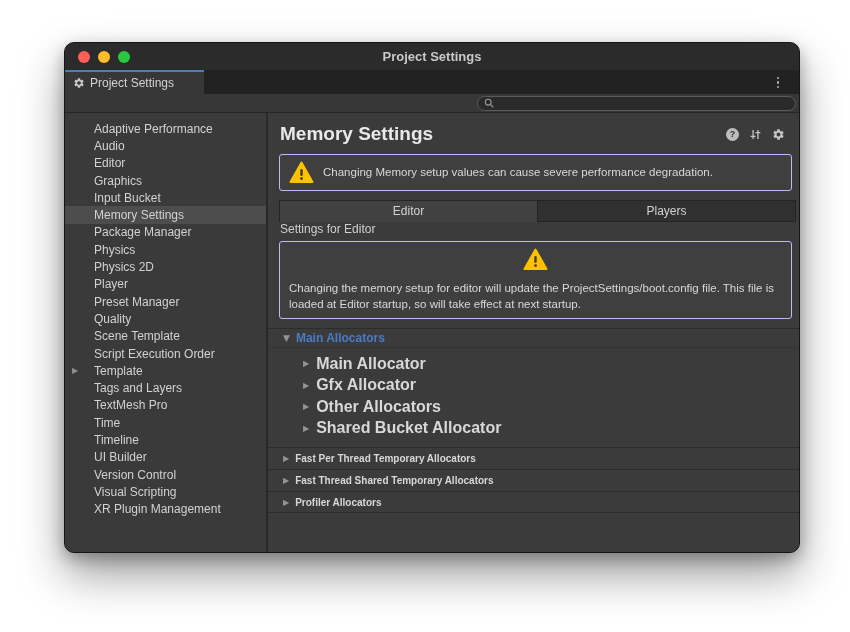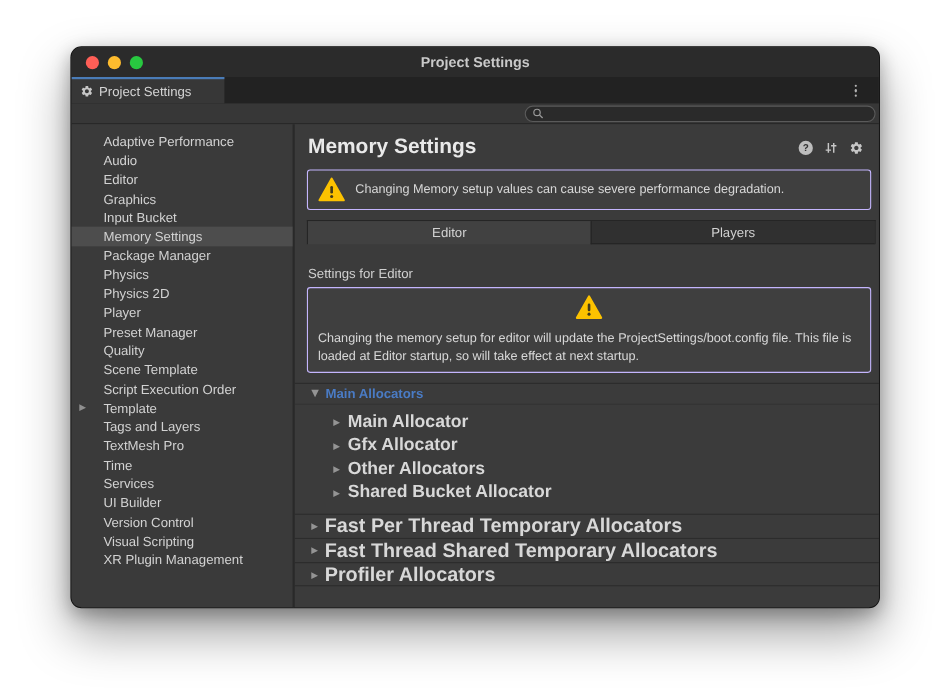--- a/index.html
+++ b/index.html
@@ -74,41 +74,41 @@
   .warnbox .msg { font-size:11.5px; color:#d8d8d8; line-height:1.4; }
 
   .tabgroup { margin:9px 3px 0 11px; height:22px; display:flex;
               border:1px solid #252525; border-bottom:none; }
   .tabcell { flex:1; display:flex; align-items:center; justify-content:center;
              font-size:12px; color:#d2d2d2; background:#303030;
              border-bottom:1px solid #252525; cursor:pointer; }
   .tabcell + .tabcell { border-left:1px solid #252525; }
   .tabcell.active { background:#414141; border-bottom-color:transparent; }
 
-  .section-label { margin:20px 0 5px 12px; font-size:12px; color:#cfcfcf; }
+  .section-label { margin:0 0 5px 12px; font-size:12px; color:#cfcfcf; }
 
   .arrow { font-family:"DejaVu Sans", sans-serif; color:#949494; }
 
   .foldout-main { margin-top:9px; height:20px; border-top:1px solid #2c2c2c;
                   border-bottom:1px solid #343434; display:flex; align-items:center;
                   gap:6px; padding-left:15px; cursor:pointer; }
   .foldout-main .arrow { font-size:9px; }
   .foldout-main .lbl { font-size:12px; font-weight:bold; color:#4a7bc4; }
 
   .children { padding:5px 0 8px; }
   .child-row { height:21.5px; display:flex; align-items:center; gap:7px;
                padding-left:35px; cursor:pointer; }
   .child-row .arrow { font-size:8px; }
   .child-row .lbl { font-size:16px; font-weight:bold; color:#d8d8d8; }
 
   .collapsed-row { height:22px; display:flex; align-items:center; gap:6px;
                    padding-left:15px; border-top:1px solid #2c2c2c; cursor:pointer; }
   .collapsed-row:last-child { border-bottom:1px solid #2c2c2c; }
   .collapsed-row .arrow { font-size:8px; }
-  .collapsed-row .lbl { font-size:18px; font-weight:bold; color:#d8d8d8; }
+  .collapsed-row .lbl { font-size:10px; font-weight:bold; color:#d8d8d8; }
 
   svg { display:block; }
 </style>
 </head>
 <body>
 
 <div class="window">
 
   <div class="titlebar">
     <div class="lights">
@@ -199,21 +199,21 @@
       <div class="side-item">
           <span>Tags and Layers</span>
         </div>
       <div class="side-item">
           <span>TextMesh Pro</span>
         </div>
       <div class="side-item">
           <span>Time</span>
         </div>
       <div class="side-item">
-          <span>Services</span>
+          <span>Timeline</span>
         </div>
       <div class="side-item">
           <span>UI Builder</span>
         </div>
       <div class="side-item">
           <span>Version Control</span>
         </div>
       <div class="side-item">
           <span>Visual Scripting</span>
         </div>

